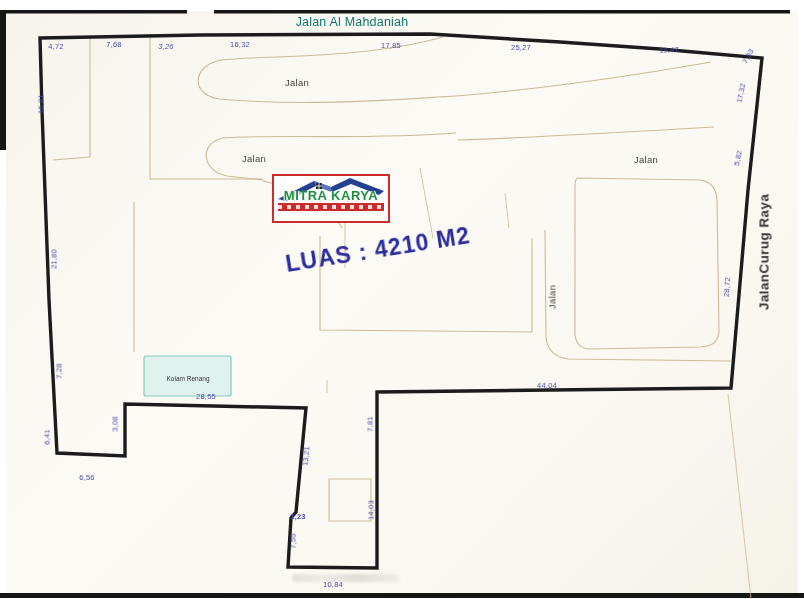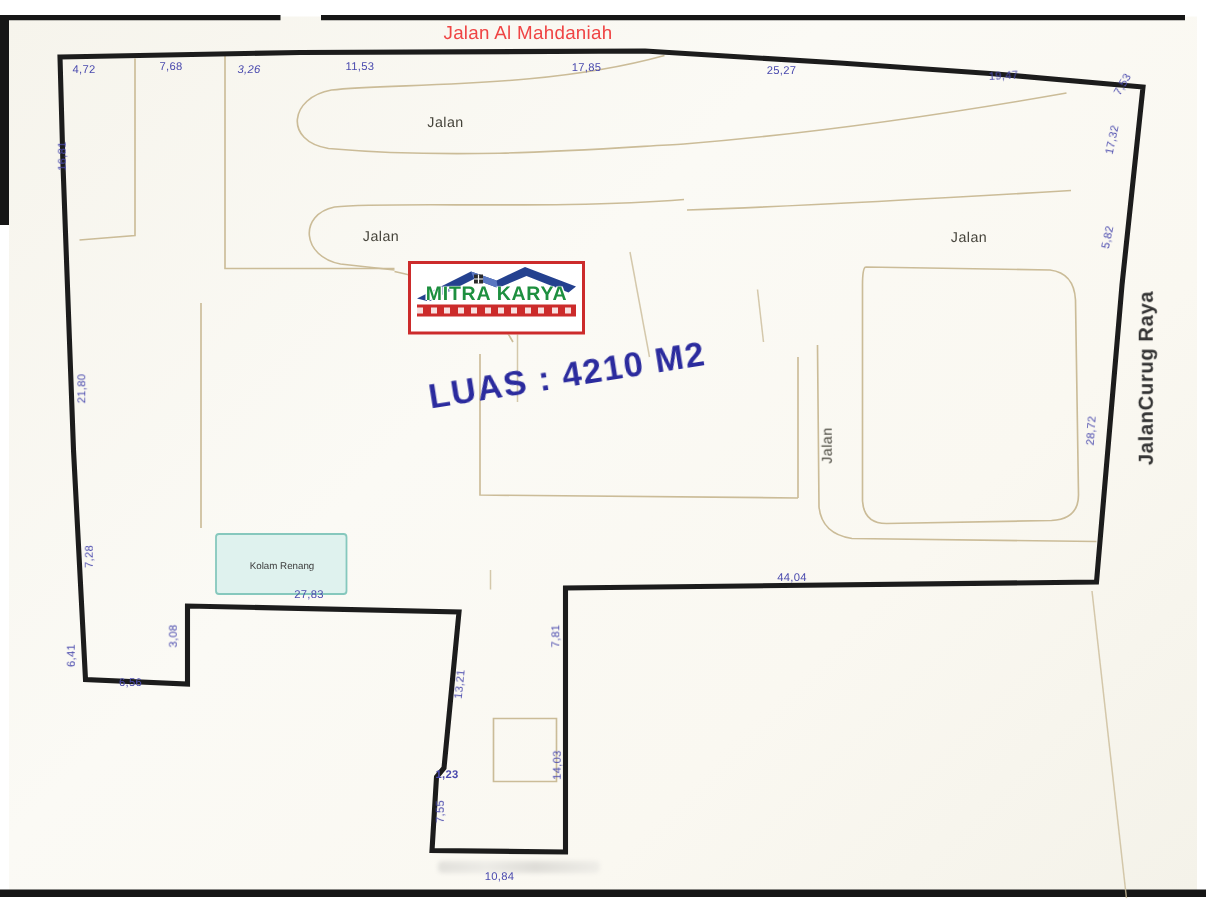--- a/index.html
+++ b/index.html
@@ -24,21 +24,21 @@
     position:absolute;font-size:7.5px;letter-spacing:.2px;
     color:var(--dimension_text,#4a4aae);white-space:nowrap;filter:blur(.25px);
     font-family:"Liberation Sans", sans-serif;
   }
   .jalan{
     position:absolute;font-size:9.5px;color:#45433a;white-space:nowrap;
     filter:blur(.3px);letter-spacing:.3px;
   }
   .toplabel{
     position:absolute;left:252px;top:15px;width:200px;text-align:center;
-    font-size:12.5px;color:#ef4444;filter:blur(.3px);letter-spacing:.2px;
+    font-size:12.5px;color:#0f766e;filter:blur(.3px);letter-spacing:.2px;
   }
   .rightlabel{
     position:absolute;left:764px;top:252px;font-size:13.5px;color:#333;
     transform:translate(-50%,-50%) rotate(-90deg);white-space:nowrap;
     filter:blur(.3px);letter-spacing:.4px;font-weight:600;
   }
   .arealabel{
     position:absolute;left:378px;top:250px;
     transform:translate(-50%,-50%) rotate(-9deg);
     font-size:23px;font-weight:bold;color:var(--area_text,#2b2b9e);
@@ -129,40 +129,40 @@
     <div class="brand">MITRA KARYA</div>
     <div class="banner"></div>
   </div>
 
   <div class="smudge"></div>
 
   <div class="labels" id="labels">
       <div class="dim" style="left: 56px; top: 46px; transform: translate(-50%, -50%) rotate(0deg);">4,72</div>
       <div class="dim" style="left: 114px; top: 44px; transform: translate(-50%, -50%) rotate(0deg);">7,68</div>
       <div class="dim" style="left: 166px; top: 46px; transform: translate(-50%, -50%) rotate(0deg); font-style: italic;">3,26</div>
-      <div class="dim" style="left: 240px; top: 44px; transform: translate(-50%, -50%) rotate(0deg);">11,53</div>
+      <div class="dim" style="left: 240px; top: 44px; transform: translate(-50%, -50%) rotate(0deg);">16,32</div>
       <div class="dim" style="left: 391px; top: 45px; transform: translate(-50%, -50%) rotate(0deg); text-align: center;">17,85</div>
       <div class="dim" style="left: 521px; top: 47px; transform: translate(-50%, -50%) rotate(0deg);">25,27</div>
       <div class="dim" style="left: 669px; top: 50px; transform: translate(-50%, -50%) rotate(-3deg);">19,47</div>
       <div class="dim" style="left: 748px; top: 56px; transform: translate(-50%, -50%) rotate(-60deg);">7,53</div>
       <div class="dim" style="left: 741px; top: 93px; transform: translate(-50%, -50%) rotate(-78deg);">17,32</div>
       <div class="dim" style="left: 738px; top: 158px; transform: translate(-50%, -50%) rotate(-78deg);">5,82</div>
       <div class="dim" style="left: 727px; top: 287px; transform: translate(-50%, -50%) rotate(-86deg);">28,72</div>
       <div class="dim" style="left: 41px; top: 104px; transform: translate(-50%, -50%) rotate(-90deg);">16,81</div>
       <div class="dim" style="left: 54px; top: 259px; transform: translate(-50%, -50%) rotate(-90deg);">21,80</div>
       <div class="dim" style="left: 59px; top: 371px; transform: translate(-50%, -50%) rotate(-90deg);">7,28</div>
       <div class="dim" style="left: 47px; top: 437px; transform: translate(-50%, -50%) rotate(-90deg);">6,41</div>
-      <div class="dim" style="left: 87px; top: 455px; transform: translate(-50%, -50%) rotate(0deg);">6,56</div>
+      <div class="dim" style="left: 87px; top: 477px; transform: translate(-50%, -50%) rotate(0deg);">6,56</div>
       <div class="dim" style="left: 115px; top: 424px; transform: translate(-50%, -50%) rotate(-90deg);">3,08</div>
-      <div class="dim" style="left: 206px; top: 396px; transform: translate(-50%, -50%) rotate(0deg);">27,83</div>
+      <div class="dim" style="left: 206px; top: 396px; transform: translate(-50%, -50%) rotate(0deg);">28,55</div>
       <div class="dim" style="left: 306px; top: 456px; transform: translate(-50%, -50%) rotate(-84deg);">13,21</div>
       <div class="dim" style="left: 298px; top: 516px; transform: translate(-50%, -50%) rotate(0deg); font-weight: bold;">1,23</div>
       <div class="dim" style="left: 293px; top: 541px; transform: translate(-50%, -50%) rotate(-90deg);">7,55</div>
       <div class="dim" style="left: 333px; top: 562px; transform: translate(-50%, -50%) rotate(0deg); margin-top: 22px;">10,84</div>
       <div class="dim" style="left: 371px; top: 510px; transform: translate(-50%, -50%) rotate(-90deg);">14,03</div>
       <div class="dim" style="left: 370px; top: 424px; transform: translate(-50%, -50%) rotate(-90deg);">7,81</div>
-      <div class="dim" style="left: 528px; top: 385px; transform: translate(-50%, -50%) rotate(0deg);">44,04</div>
+      <div class="dim" style="left: 547px; top: 385px; transform: translate(-50%, -50%) rotate(0deg);">44,04</div>
       <div class="jalan" style="left: 297px; top: 82px; transform: translate(-50%, -50%) rotate(0deg);">Jalan</div>
       <div class="jalan" style="left: 254px; top: 158px; transform: translate(-50%, -50%) rotate(0deg);">Jalan</div>
       <div class="jalan" style="left: 646px; top: 159px; transform: translate(-50%, -50%) rotate(0deg);">Jalan</div>
       <div class="jalan" style="left: 552px; top: 297px; transform: translate(-50%, -50%) rotate(-90deg);">Jalan</div>
     </div>
 </div>
 
 </body></html>

